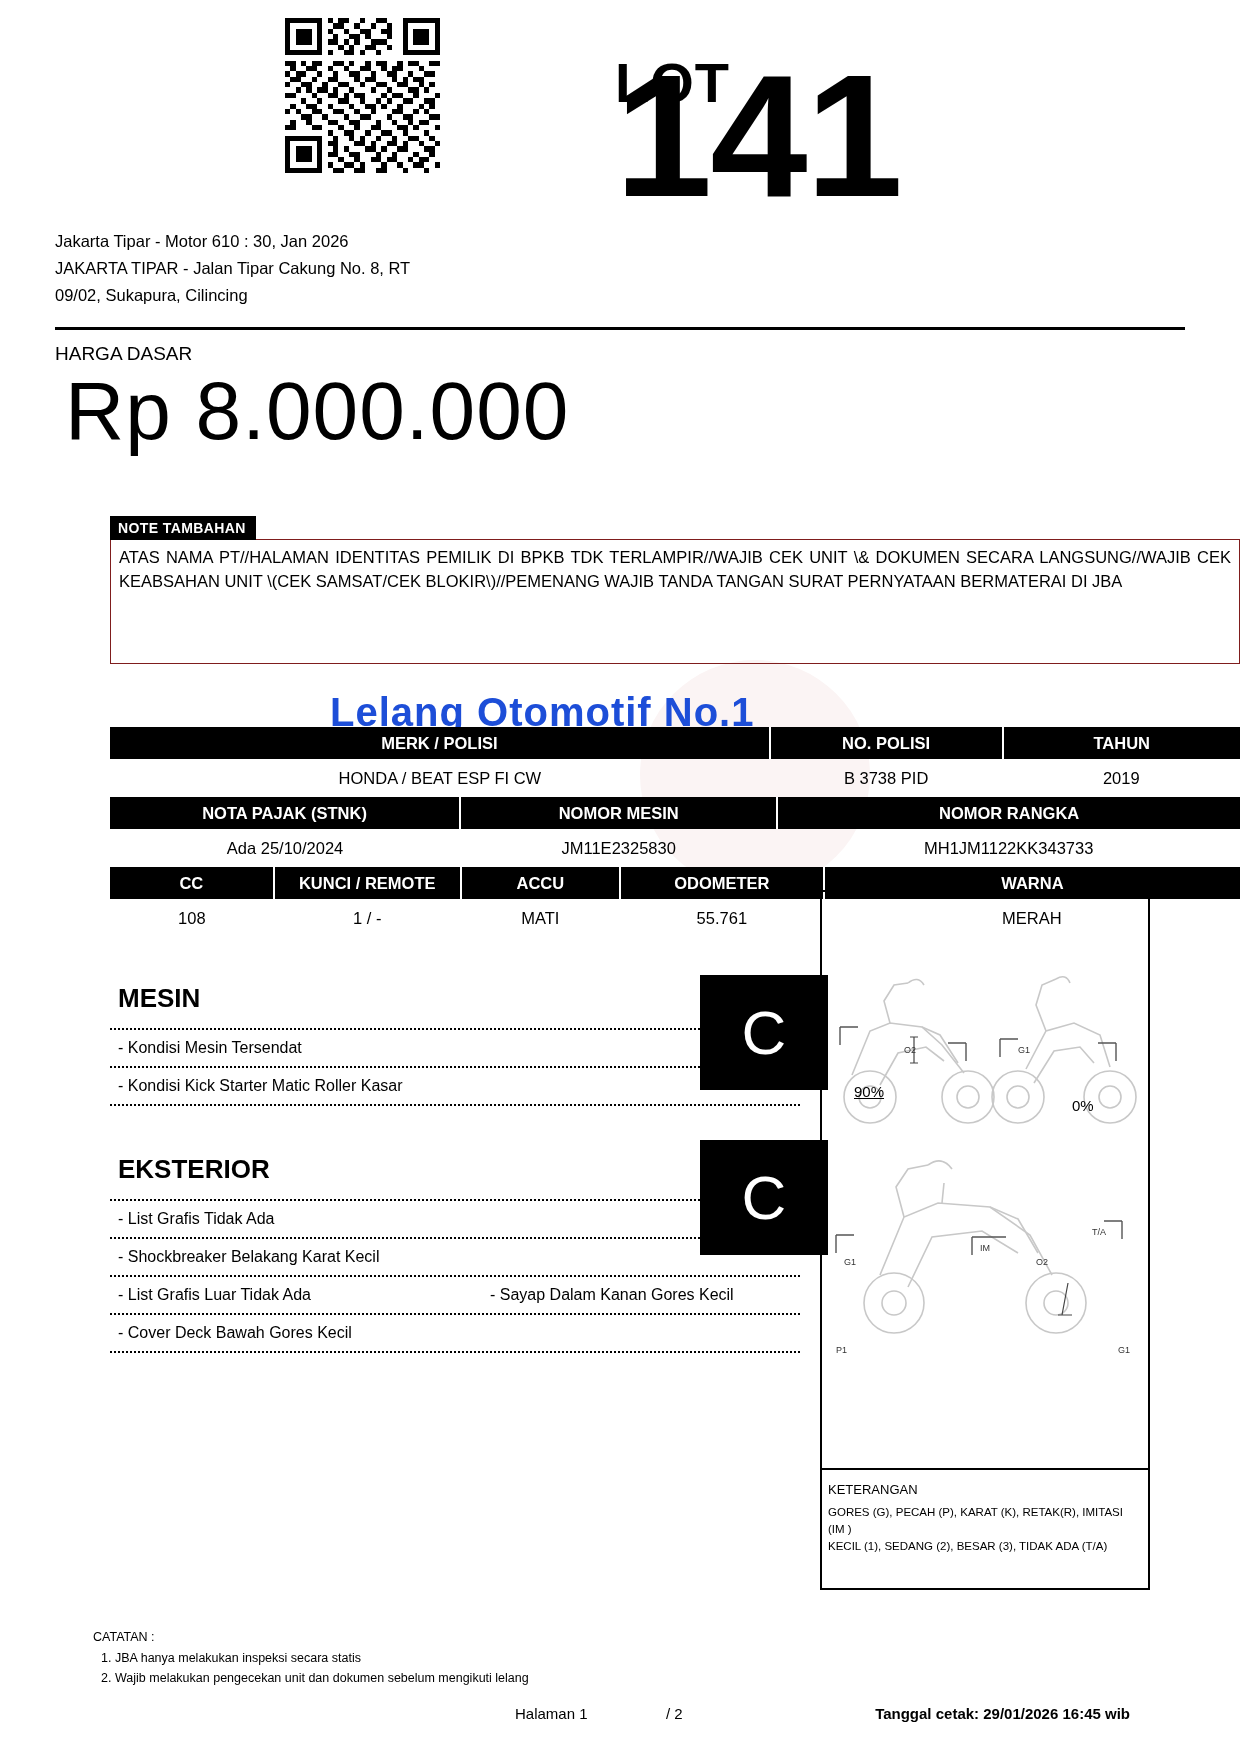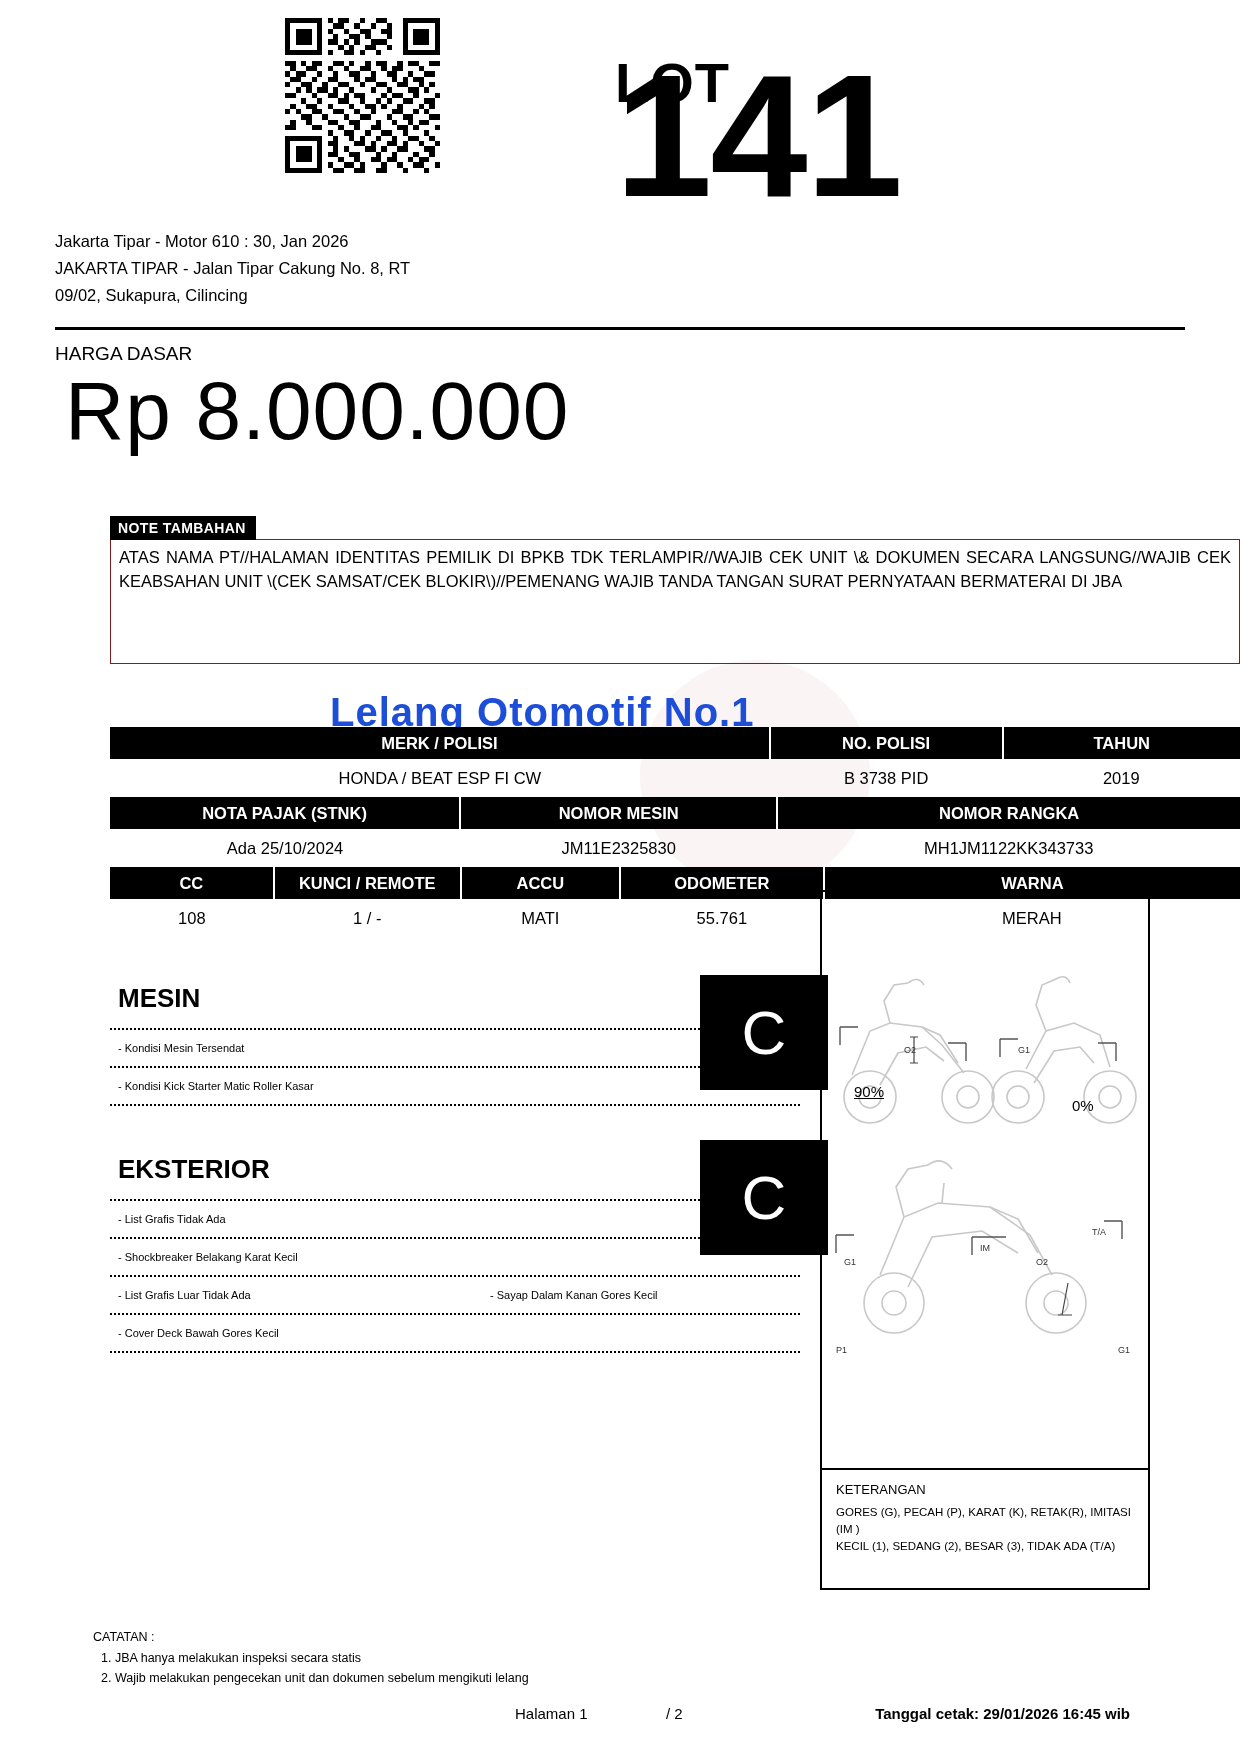--- a/index.html
+++ b/index.html
@@ -185,21 +185,21 @@
   .grade-mesin { left: 590px; top: 0px; }
   .grade-ext   { left: 590px; top: 165px; }
 
   .dash-line {
     border-top: 2px dotted #000;
     margin: 0 0 0 0;
     width: 690px;
   }
   .item-row {
     position: relative;
-    font-size: 11px;
+    font-size: 16px;
     height: 36px;
     line-height: 36px;
     padding-left: 8px;
     width: 690px;
     box-sizing: border-box;
   }
   .item-row .second {
     position: absolute;
     left: 380px;
     top: 0;
@@ -229,21 +229,21 @@
 
   .ket {
     position: absolute;
     left: 710px;
     top: 495px;
     width: 330px;
     height: 120px;
     border: 2px solid #000;
     border-top: 0;
     box-sizing: border-box;
-    padding: 10px 14px;
+    padding: 10px 6px;
     font-size: 11.5px;
     line-height: 1.5;
   }
   .ket-title { font-size: 13px; margin-bottom: 4px; }
 
   
   .catatan {
     position: absolute;
     left: 38px;
     top: 1628px;

